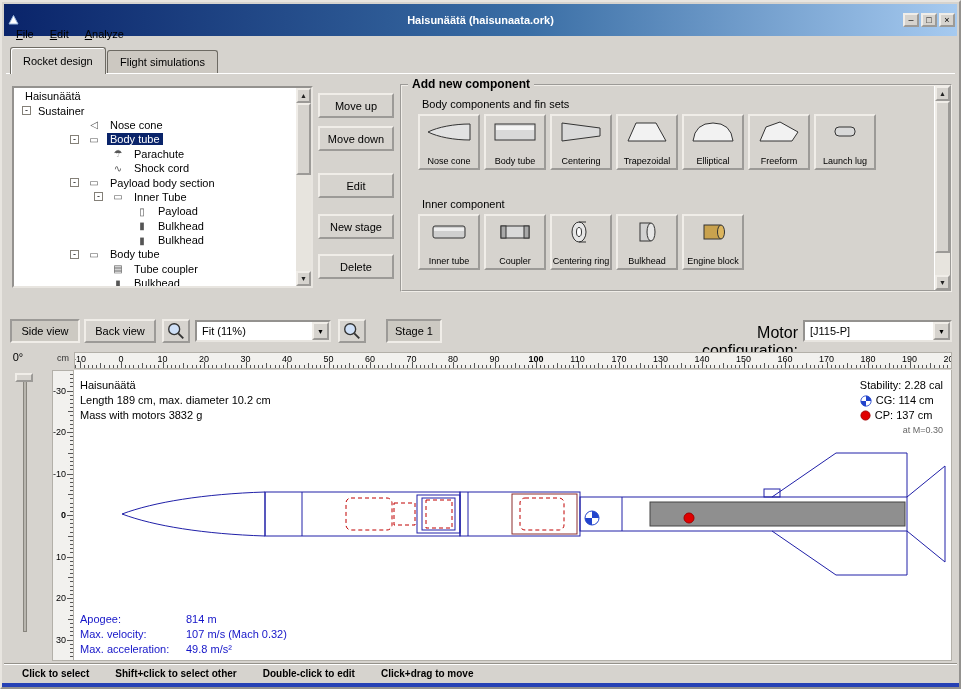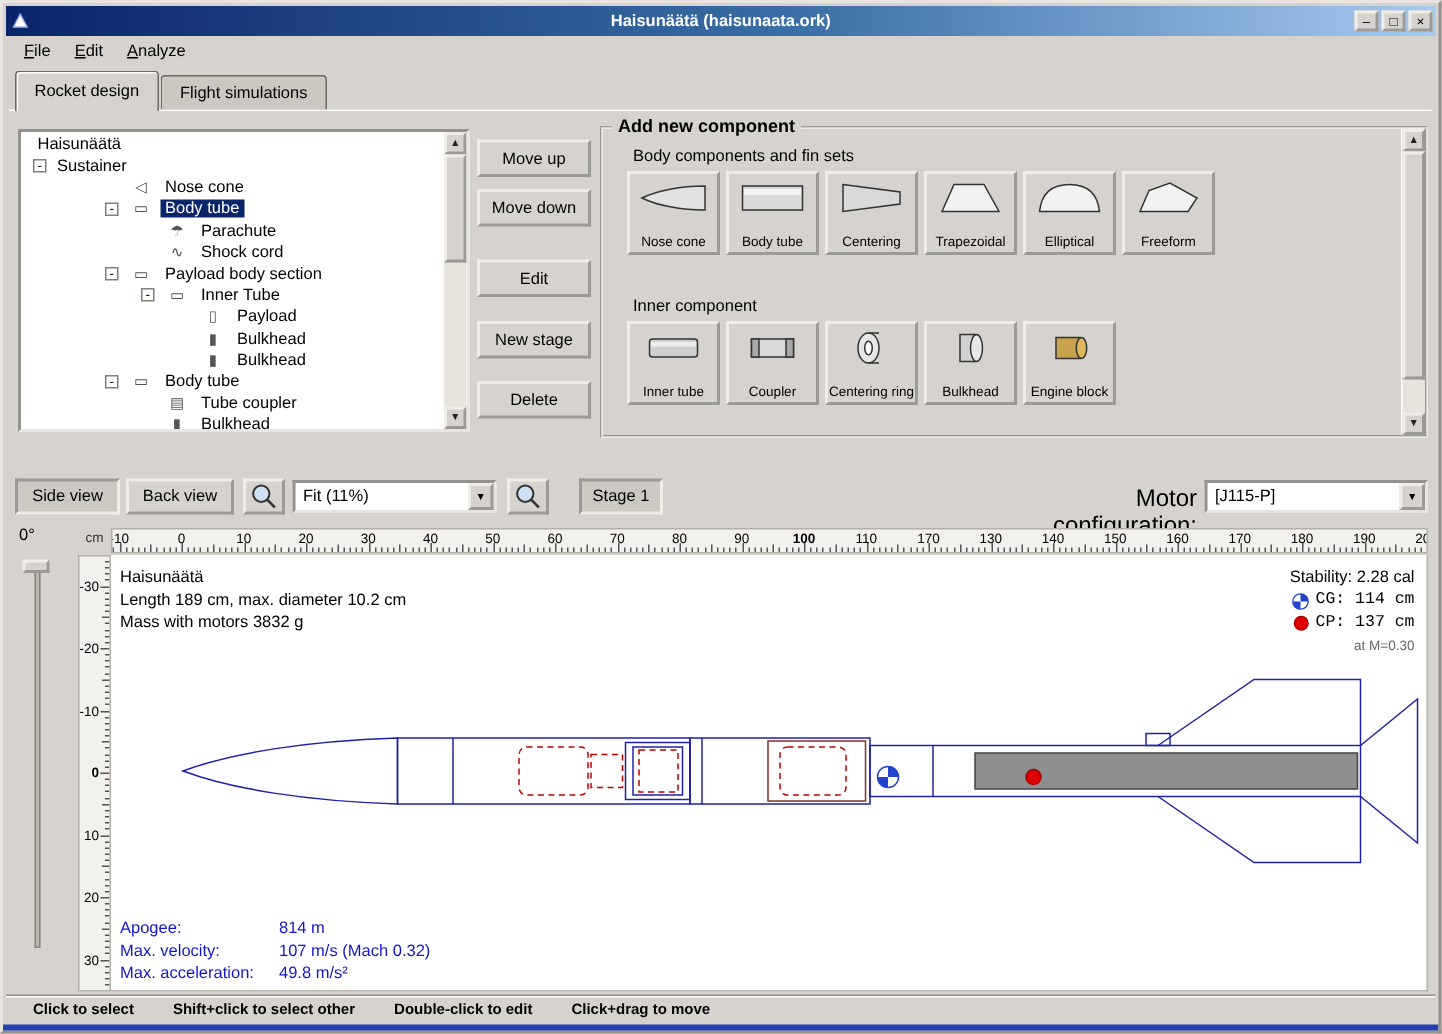--- a/index.html
+++ b/index.html
@@ -1,21 +1,21 @@
 <!DOCTYPE html>
 <html><head>
 <meta charset="utf-8">
 <style>
   * { box-sizing: border-box; margin:0; padding:0; }
   html,body { width:961px; height:689px; overflow:hidden; }
   body { font-family:"Liberation Sans", sans-serif; font-size:11px; color:#000; background:#d6d3ce; }
   .window { position:absolute; left:0; top:0; width:961px; height:689px; background:#d6d3ce; border:2px outset #e8e5e0; overflow:hidden; }
 
   
-  .titlebar { position:absolute; left:2px; top:2px; right:2px; height:20px;
+  .titlebar { position:absolute; left:2px; top:2px; right:2px; height:32px;
     background:linear-gradient(90deg,#0a246a 0%,#3a6ea5 55%,#a6caf0 100%);
     display:flex; align-items:center; padding:0 2px; }
   .title-text { position:absolute; left:0; right:0; text-align:center; color:#fff; font-weight:bold; font-size:11px; }
   .title-icon { width:15px; height:14px; display:flex; align-items:center; justify-content:center; z-index:2; }
   .win-btns { margin-left:auto; display:flex; gap:2px; z-index:2; }
   .win-btn { width:16px; height:14px; background:#d6d3ce; border:2px outset #f0ede8; font-size:9px; line-height:10px; text-align:center; color:#000; }
 
   
   .menubar { position:absolute; left:2px; top:20px; right:2px; height:24px; display:flex; align-items:center; padding-left:4px; }
   .menu-item { display:inline-block; padding:3px 8px; }
@@ -65,21 +65,21 @@
   .vtick { position:absolute; right:0; height:1px; background:#555; }
   .vlab { position:absolute; right:7px; transform:translateY(-50%); font-size:9px; }
   .canvas { position:absolute; left:72px; top:368px; width:878px; height:291px; background:#fff; border-right:1px solid #b3b0a9; border-bottom:1px solid #b3b0a9; overflow:hidden; }
 
   .rot-label { position:absolute; left:2px; top:349px; width:28px; text-align:center; font-size:11px; }
   .slider-track { position:absolute; left:21px; top:372px; width:4px; height:258px; background:#b8b5ae; border:1px solid #88857e; }
   .slider-thumb { position:absolute; left:13px; top:371px; width:18px; height:9px; border:2px outset #f0ede8; background:#d6d3ce; }
 
   .info-block { position:absolute; left:6px; top:8px; line-height:15px; }
   .legend-block { position:absolute; right:8px; top:8px; text-align:right; line-height:15px; }
-  .legend-row { display:flex; align-items:center; justify-content:flex-end; gap:4px;font-family:Liberation Mono, monospace; }
+  .legend-row { display:flex; align-items:center; justify-content:flex-start; gap:4px; }
   .legend-mach { font-size:9px; color:#666; }
   .flight-block { position:absolute; left:6px; top:242px; line-height:15px; color:#1515c8; }
   .flight-label { display:inline-block; width:106px; }
 
   .statusbar { position:absolute; left:2px; top:661px; right:2px; height:20px; border-top:1px solid #94918a; box-shadow:inset 0 1px 0 #fff; display:flex; align-items:center; gap:26px; padding-left:18px; font-size:10px; font-weight:bold; }
   .bottom-strip { position:absolute; left:0; top:681px; width:100%; height:8px; background:#2641b5; }
 </style>
 </head>
 <body>
 
@@ -225,20 +225,26 @@
           <span><svg width="46" height="26" viewBox="0 0 46 26">
               <path d="M3 22 Q5 4 23 4 Q41 4 43 22 Z" fill="#f2f2f2" stroke="#333"></path>
             </svg></span>
           <span class="cap">Elliptical</span>
         </div>
         <div class="comp-btn">
           <span><svg width="46" height="26" viewBox="0 0 46 26">
               <path d="M4 22 L10 8 L24 3 L42 13 L36 22 Z" fill="#f2f2f2" stroke="#333"></path>
             </svg></span>
           <span class="cap">Freeform</span>
+        </div>
+        <div class="comp-btn">
+          <span><svg width="46" height="26" viewBox="0 0 46 26">
+              <rect x="13" y="8" width="20" height="9" rx="4" fill="#d9d9d9" stroke="#333"></rect>
+            </svg></span>
+          <span class="cap">Launch lug</span>
         </div>
       </div>
     <div class="section-label" style="top:112px;">Inner component</div>
     <div class="comp-row" style="top:128px;" id="comp-row-inner">
         <div class="comp-btn">
           <span><svg width="46" height="26" viewBox="0 0 46 26">
               <rect x="7" y="7" width="32" height="12" rx="2" fill="#cfcfcf" stroke="#333"></rect>
               <rect x="8" y="9" width="30" height="3" fill="#ededed"></rect>
             </svg></span>
           <span class="cap">Inner tube</span>

